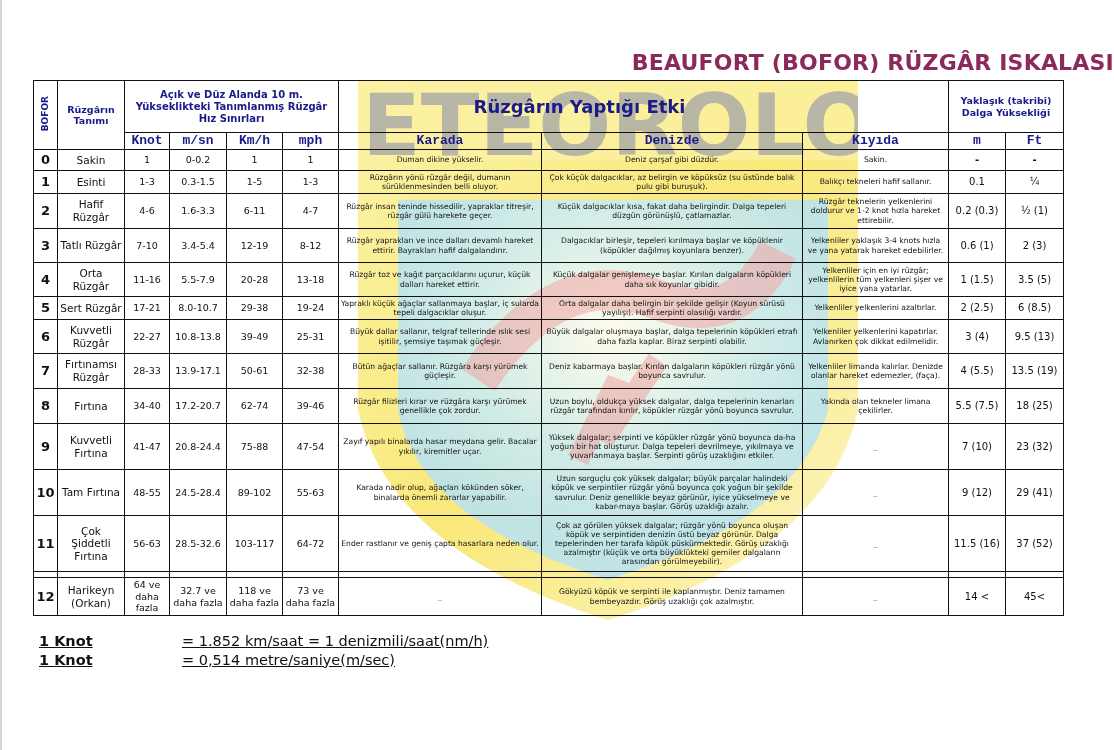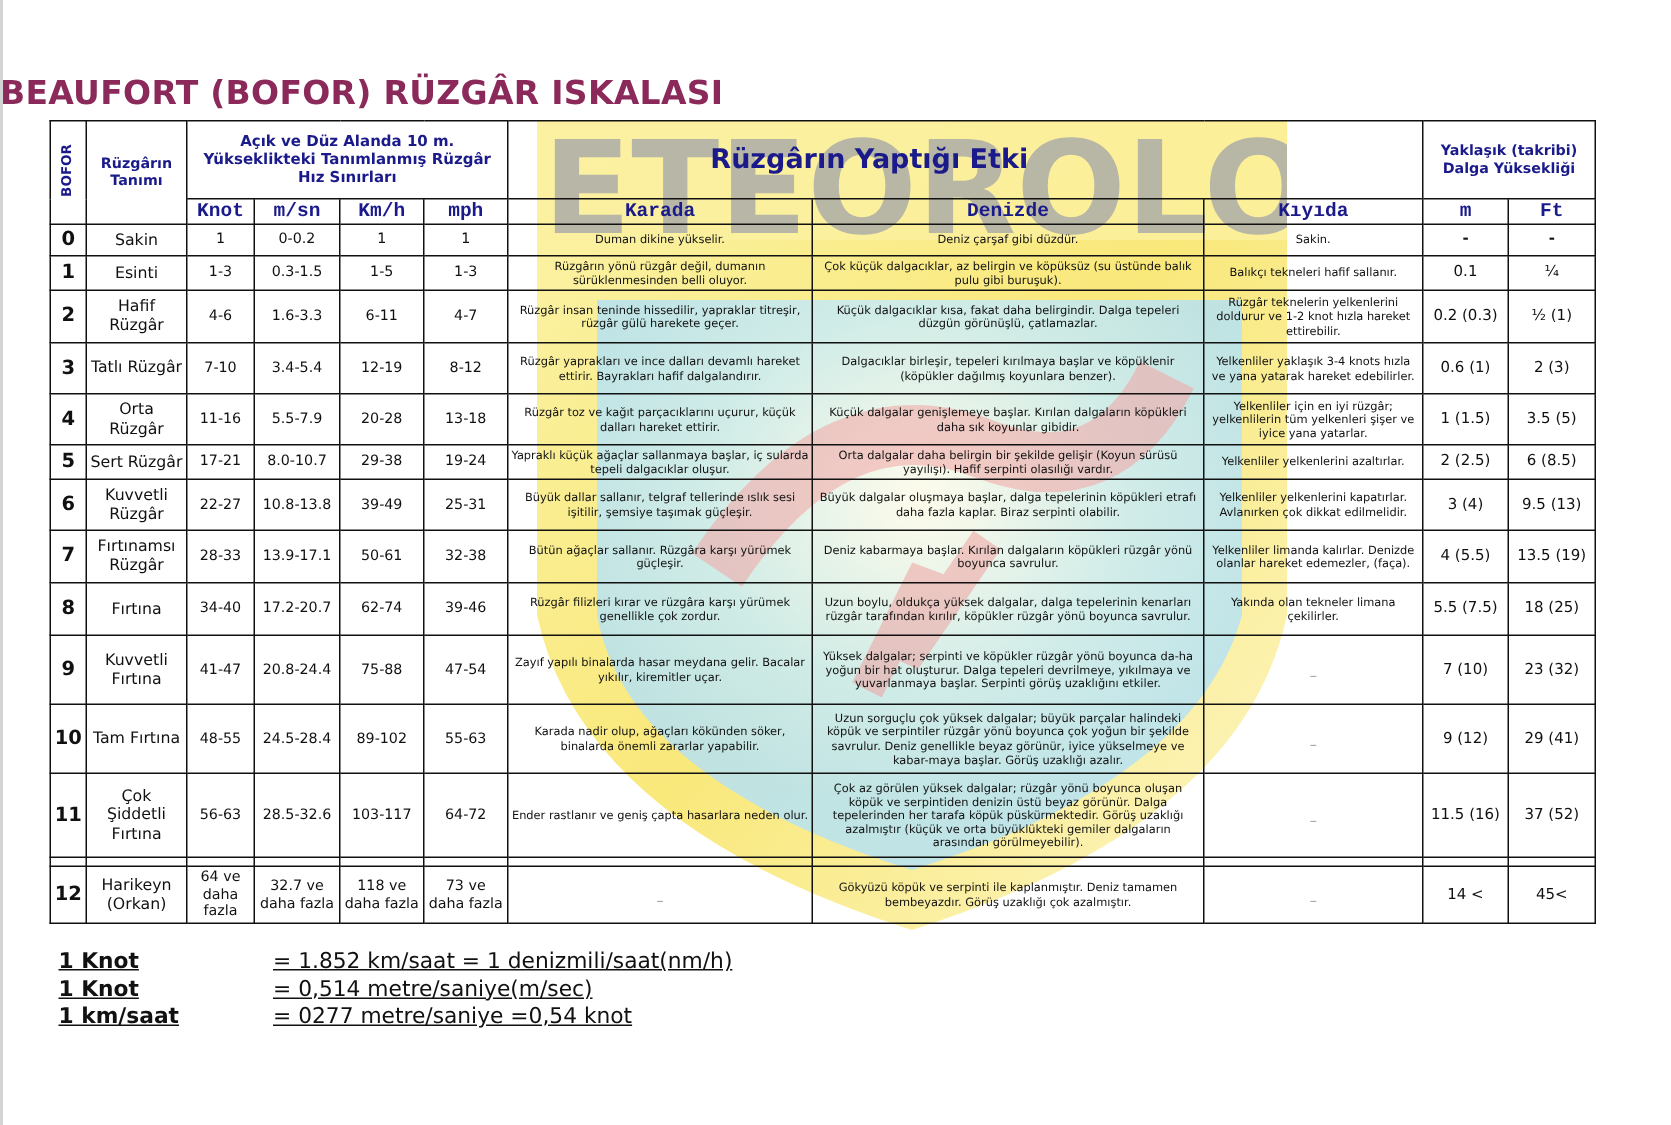--- a/index.html
+++ b/index.html
@@ -5,21 +5,21 @@
   html, body { margin:0; padding:0; }
   body {
     width:1114px; height:750px; background:#ffffff; position:relative; overflow:hidden;
     font-family:"DejaVu Sans", sans-serif; color:#111;
   }
   .left-edge { position:absolute; left:0; top:0; width:2px; height:750px; background:#d4d4d4; }
   .watermark {
     position:absolute; left:358px; top:80px; width:500px; height:540px; pointer-events:none; z-index:0;
   }
   .title {
-    position:absolute; left:0; top:50px; width:1114px; text-align:left;
+    position:absolute; left:0; top:50px; width:1114px; text-align:right;
     font-family:"DejaVu Sans", sans-serif; font-weight:bold; font-size:22px; color:#8b2a5a;
     letter-spacing:0.2px; z-index:2;
   }
   table.beaufort {
     position:absolute; left:33px; top:80px; border-collapse:collapse; z-index:2;
     table-layout:fixed; font-size:8px;
   }
   table.beaufort td, table.beaufort th {
     border:1px solid #111; text-align:center; vertical-align:middle; padding:0 2px; line-height:1.2;
     background:transparent;
@@ -291,17 +291,13 @@
 
 <div class="notes">
   <div class="row">
     <span class="lhs">1 Knot</span>
     <span class="rhs">= 1.852 km/saat =  1 denizmili/saat(nm/h)</span>
   </div>
   <div class="row">
     <span class="lhs">1 Knot</span>
     <span class="rhs">= 0,514 metre/saniye(m/sec)</span>
   </div>
-  <div class="row">
-    <span class="lhs">1 km/saat</span>
-    <span class="rhs">= 0277 metre/saniye =0,54 knot</span>
-  </div>
 </div>
 
 </body></html>

